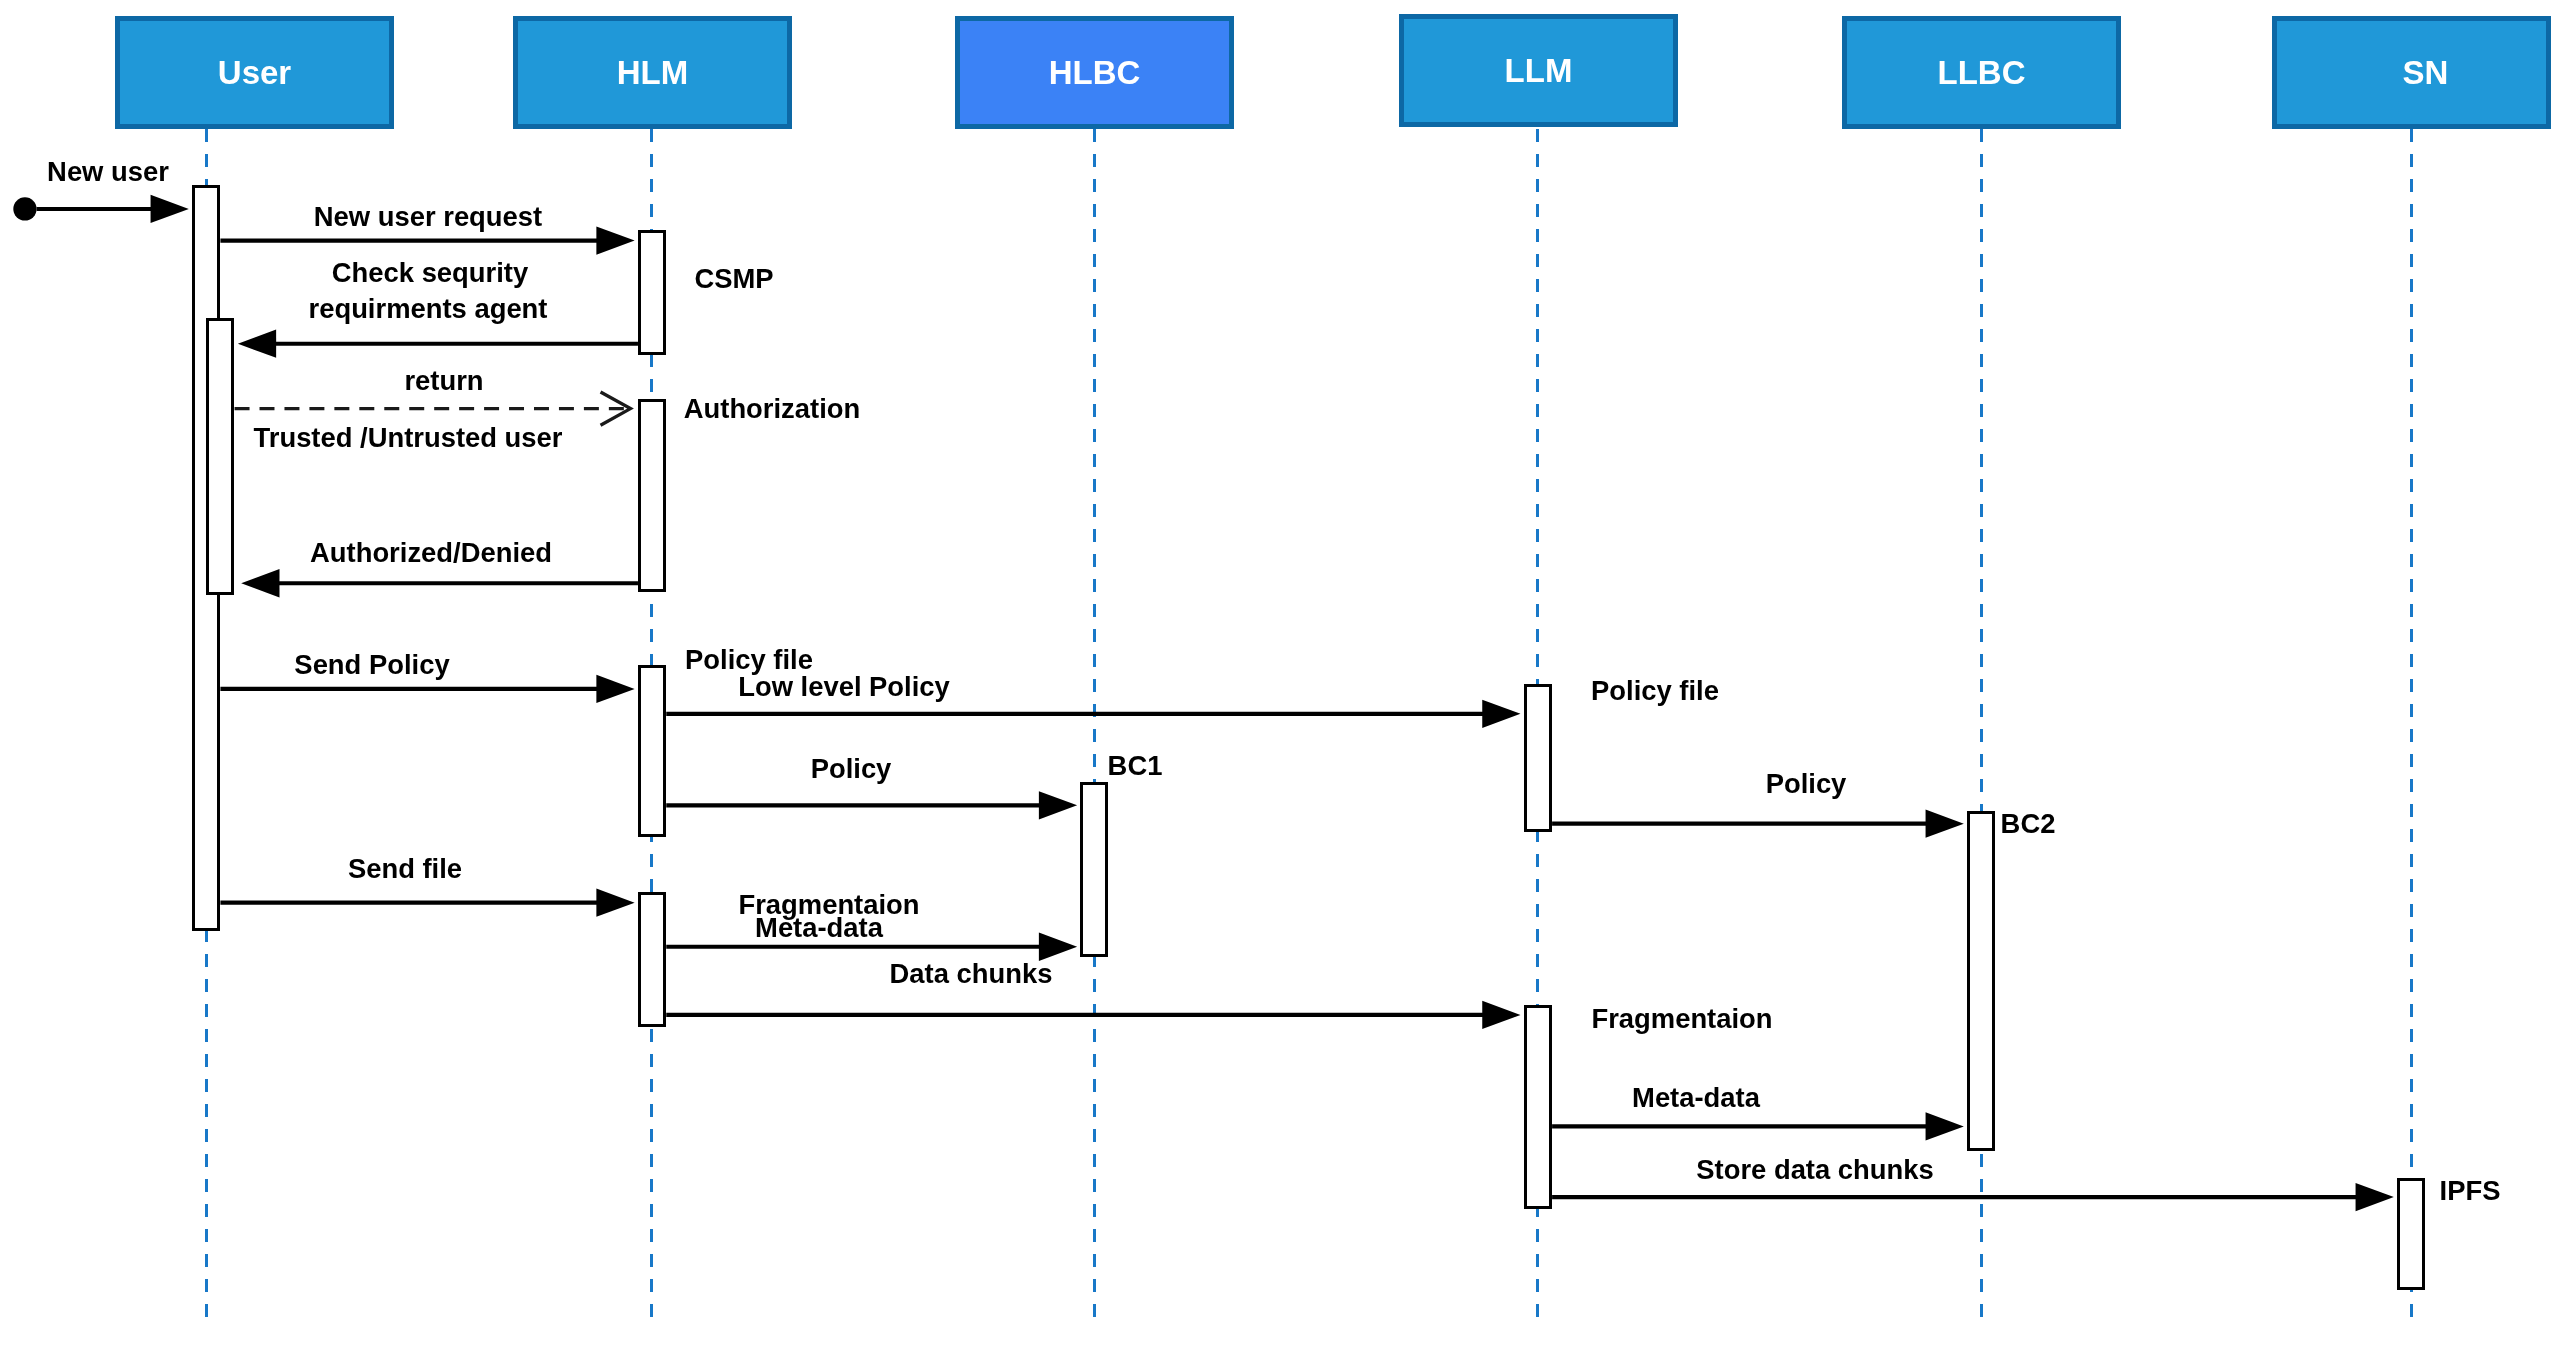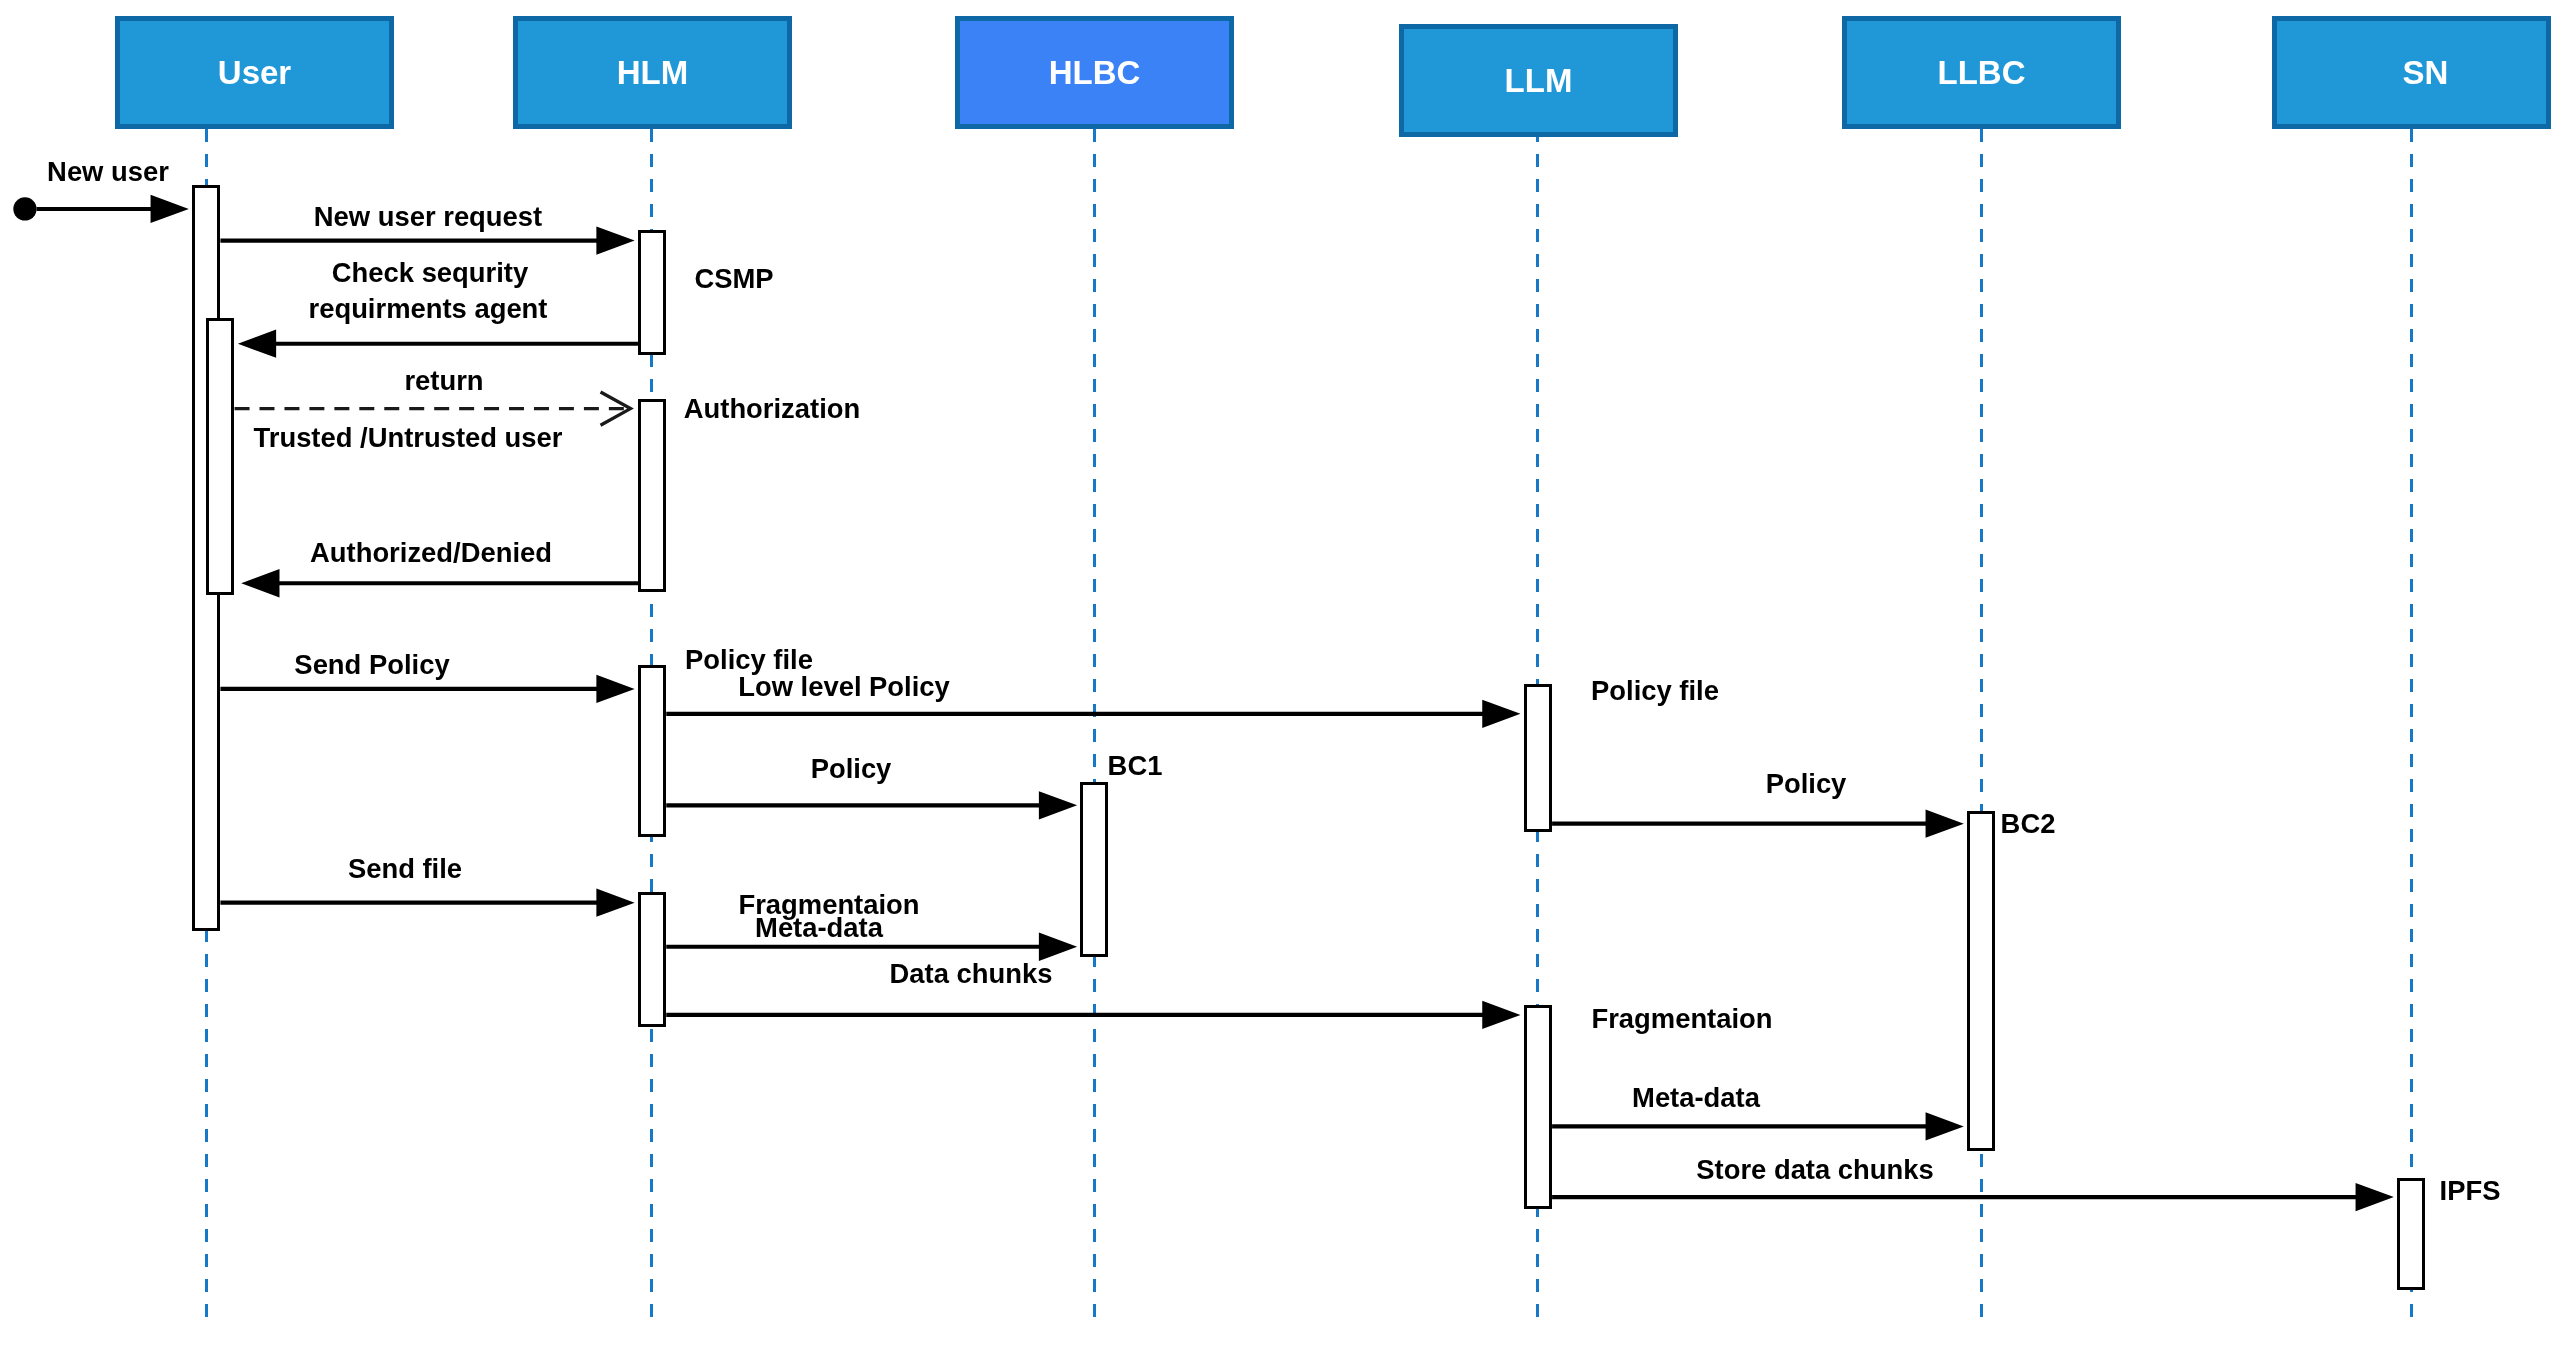--- a/index.html
+++ b/index.html
@@ -44,21 +44,21 @@
     <div class="lifeline" style="left: 2410px; top: 129px; height: 1189px; background: repeating-linear-gradient(rgb(24, 120, 200) 0px, rgb(24, 120, 200) 13.3px, transparent 13.3px, transparent 25px);"></div>
     <div class="actor-box" style="left: 67px; top: 16px; width: 279px; height: 113px; background: rgb(32, 152, 216); border: 5px solid rgb(13, 104, 165); color: rgb(255, 255, 255); margin-left: 48px;">
       <span>User</span>
     </div>
     <div class="actor-box" style="left: 513px; top: 16px; width: 279px; height: 113px; background: rgb(32, 152, 216); border: 5px solid rgb(13, 104, 165); color: rgb(255, 255, 255);">
       <span>HLM</span>
     </div>
     <div class="actor-box" style="left: 955px; top: 16px; width: 279px; height: 113px; background: #3b82f6; border: 5px solid rgb(13, 104, 165); color: rgb(255, 255, 255);">
       <span>HLBC</span>
     </div>
-    <div class="actor-box" style="left: 1399px; top: 24px; width: 279px; height: 113px; background: rgb(32, 152, 216); border: 5px solid rgb(13, 104, 165); color: rgb(255, 255, 255);">
+    <div class="actor-box" style="left: 1399px; top: 14px; width: 279px; height: 113px; background: rgb(32, 152, 216); border: 5px solid rgb(13, 104, 165); color: rgb(255, 255, 255);">
       <span>LLM</span>
     </div>
     <div class="actor-box" style="left: 1842px; top: 16px; width: 279px; height: 113px; background: rgb(32, 152, 216); border: 5px solid rgb(13, 104, 165); color: rgb(255, 255, 255);">
       <span>LLBC</span>
     </div>
     <div class="actor-box" style="left: 2272px; top: 16px; width: 279px; height: 113px; background: rgb(32, 152, 216); border: 5px solid rgb(13, 104, 165); color: rgb(255, 255, 255); padding-left: 28px;">
       <span>SN</span>
     </div>
     <div class="activation" style="left: 192px; top: 185px; width: 28px; height: 746px;"></div>
     <div class="activation" style="left: 206px; top: 318px; width: 28px; height: 277px;"></div>

